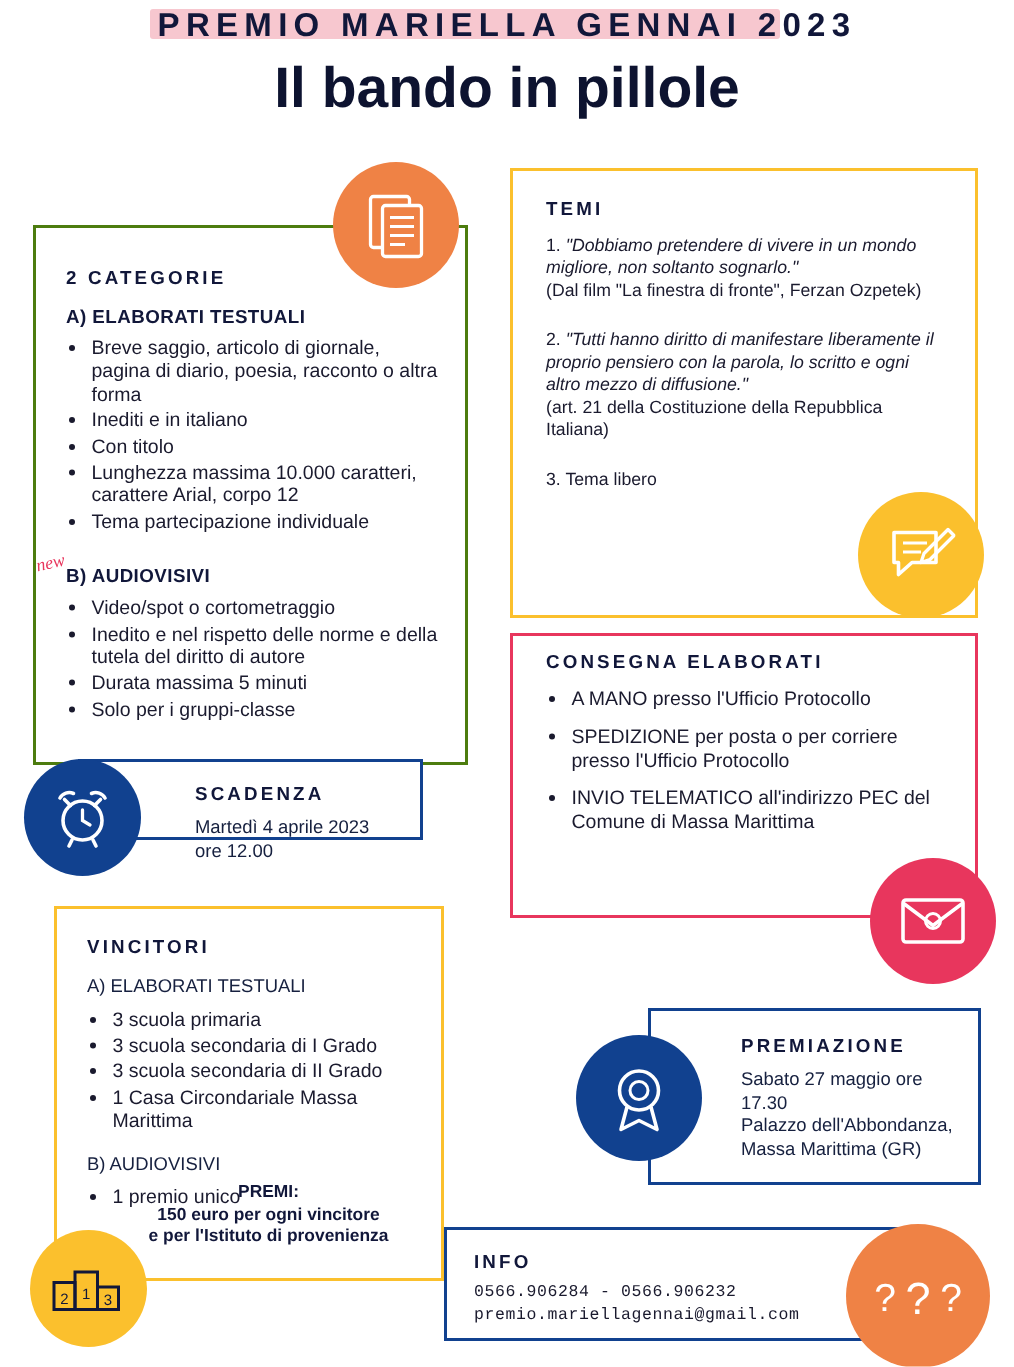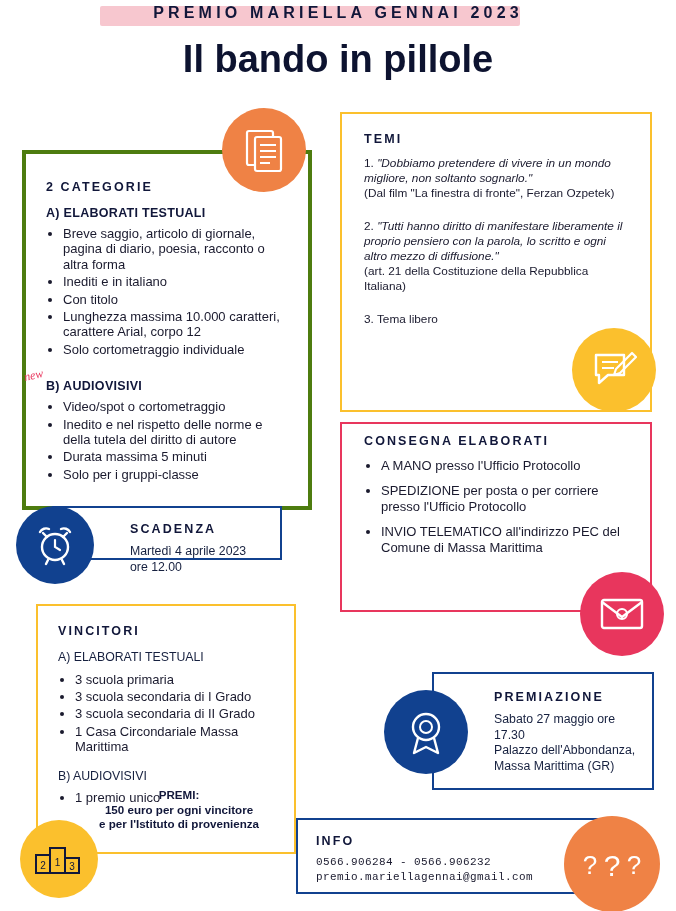--- a/index.html
+++ b/index.html
@@ -16,39 +16,39 @@
   .page { position:relative; width:676px; height:911px; }
 
   
   .header-wrap { position:absolute; top:0; left:0; width:676px; height:95px; }
   .kicker-hl {
     position:absolute; left:100px; top:6px; width:420px; height:20px;
     background:#f7c7cf; border-radius:2px;
   }
   .kicker {
     position:absolute; left:0; top:4px; width:676px; text-align:center;
-    font-size:16px; font-weight:bold; letter-spacing:4.2px; color:#11173a;
+    font-size:22px; font-weight:bold; letter-spacing:4.2px; color:#11173a;
   }
   .title {
     position:absolute; left:0; top:38px; width:676px; text-align:center;
     font-size:38px; font-weight:bold; color:#0d1330; letter-spacing:0px;
   }
 
   
   .box { position:absolute; background:#fff; }
   .box-hdr {
     font-size:12.5px; font-weight:bold; letter-spacing:2.1px; color:#11173a;
   }
   .body-txt { font-size:12.3px; line-height:15.5px; color:#16203f; }
   ul.list { margin:6px 0 0 0; padding-left:17px; }
   ul.list li { font-size:13px; line-height:15.4px; margin-bottom:2px; }
   .sub-hdr { font-size:12.5px; font-weight:bold; color:#11173a; letter-spacing:.3px; }
 
   
-  .bd-orange { border:4px solid #4d7c0f; }
+  .bd-orange { border:2px solid #4d7c0f; }
   .bd-yellow { border:2px solid #fbc02d; }
   .bd-pink   { border:2px solid #e8365d; }
   .bd-blue   { border:2px solid #11418f; }
 
   
   .circle { position:absolute; border-radius:50%; display:flex; align-items:center; justify-content:center; }
   .c-orange { background:#ef8245; }
   .c-yellow { background:#fbc02d; }
   .c-blue   { background:#11418f; }
   .c-pink   { background:#e8365d; }
@@ -102,21 +102,21 @@
 
   <div class="box bd-orange" id="categorie">
     <div class="inner">
       <div class="box-hdr">2 CATEGORIE</div>
       <div class="sub-hdr" style="margin-top:12px;">A) ELABORATI TESTUALI</div>
       <ul class="list">
         <li>Breve saggio, articolo di giornale, pagina di diario, poesia, racconto o altra forma</li>
         <li>Inediti e in italiano</li>
         <li>Con titolo</li>
         <li>Lunghezza massima 10.000 caratteri, carattere Arial, corpo 12</li>
-        <li>Solo cortometraggio individuale</li>
+        <li>Tema partecipazione individuale</li>
       </ul>
       <div class="sub-hdr" style="margin-top:22px;">B) AUDIOVISIVI</div>
       <ul class="list">
         <li>Video/spot o cortometraggio</li>
         <li>Inedito e nel rispetto delle norme e della tutela del diritto di autore</li>
         <li>Durata massima 5 minuti</li>
         <li>Solo per i gruppi-classe</li>
       </ul>
     </div>
   </div>

